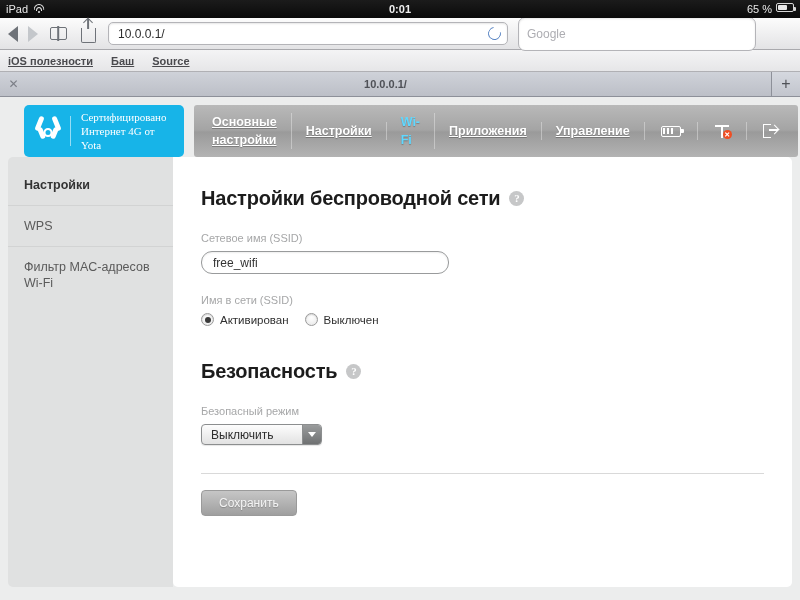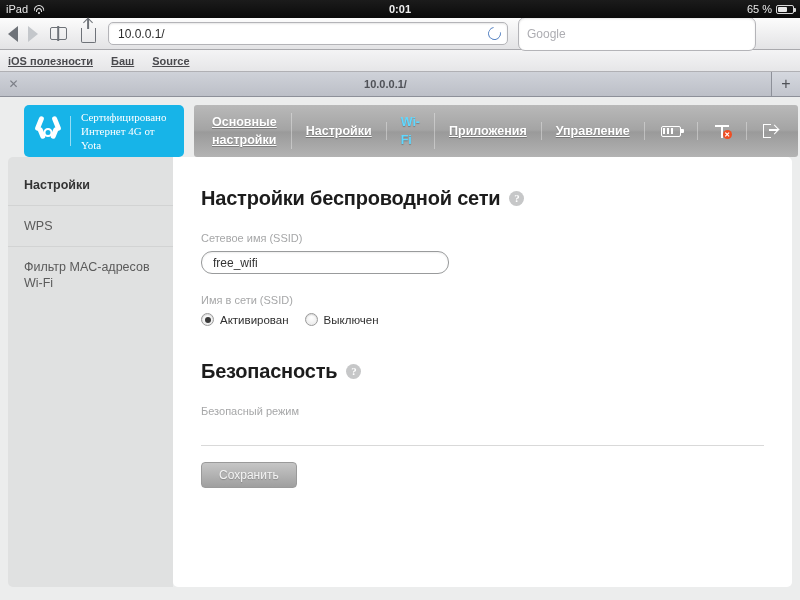--- a/index.html
+++ b/index.html
@@ -12,28 +12,28 @@
 
   
   #status-bar {
     height: 18px; width: 800px;
     background: linear-gradient(to bottom, #1b1b1b 0%, #0a0a0a 100%);
     display: flex; align-items: center;
     color: #e8e8e8; font-size: 11px;
     padding: 0 6px;
     position: relative;
   }
-  #status-bar .left { display: flex; align-items: flex-end; gap: 5px; }
+  #status-bar .left { display: flex; align-items: center; gap: 5px; }
   #status-bar .center {
     position: absolute; left: 0; right: 0; text-align: center;
     font-size: 11px; font-weight: bold; color: #f0f0f0;
     pointer-events: none;
   }
   #status-bar .right {
-    margin-left: auto; display: flex; align-items: center; gap: 4px;
+    margin-left: auto; display: flex; align-items: flex-start; gap: 4px;
     font-size: 11px; position: relative; z-index: 2;
   }
   .wifi-glyph { display:inline-block; width:12px; height:10px; position:relative; }
   .wifi-glyph i {
     position:absolute; border: 1.5px solid #e8e8e8; border-bottom:none;
     border-radius: 50% 50% 0 0 / 100% 100% 0 0; left:50%; transform:translateX(-50%);
   }
   .wifi-glyph i:nth-child(1){ width:11px; height:6px; top:0; }
   .wifi-glyph i:nth-child(2){ width:6px; height:3.5px; top:3px; }
   .wifi-glyph i:nth-child(3){ width:2px; height:2px; top:6.5px; background:#e8e8e8; border-radius:50%; border:none;}
@@ -434,20 +434,24 @@
         </div>
       </div>
 
       <h1 class="sec-title second">
         <span>Безопасность</span>
         <span class="help-dot">?</span>
       </h1>
 
       <div class="field-group">
         <div class="field-label">Безопасный режим</div>
+        <div class="fake-select wide">
+          <span class="sel-val">Выключить</span>
+          <span class="sel-arrow"></span>
+        </div>
       </div>
 
       <div class="hr-sep"></div>
 
       <button class="save-btn">Сохранить</button>
 
     </div>
   </div>
 </div>
 

